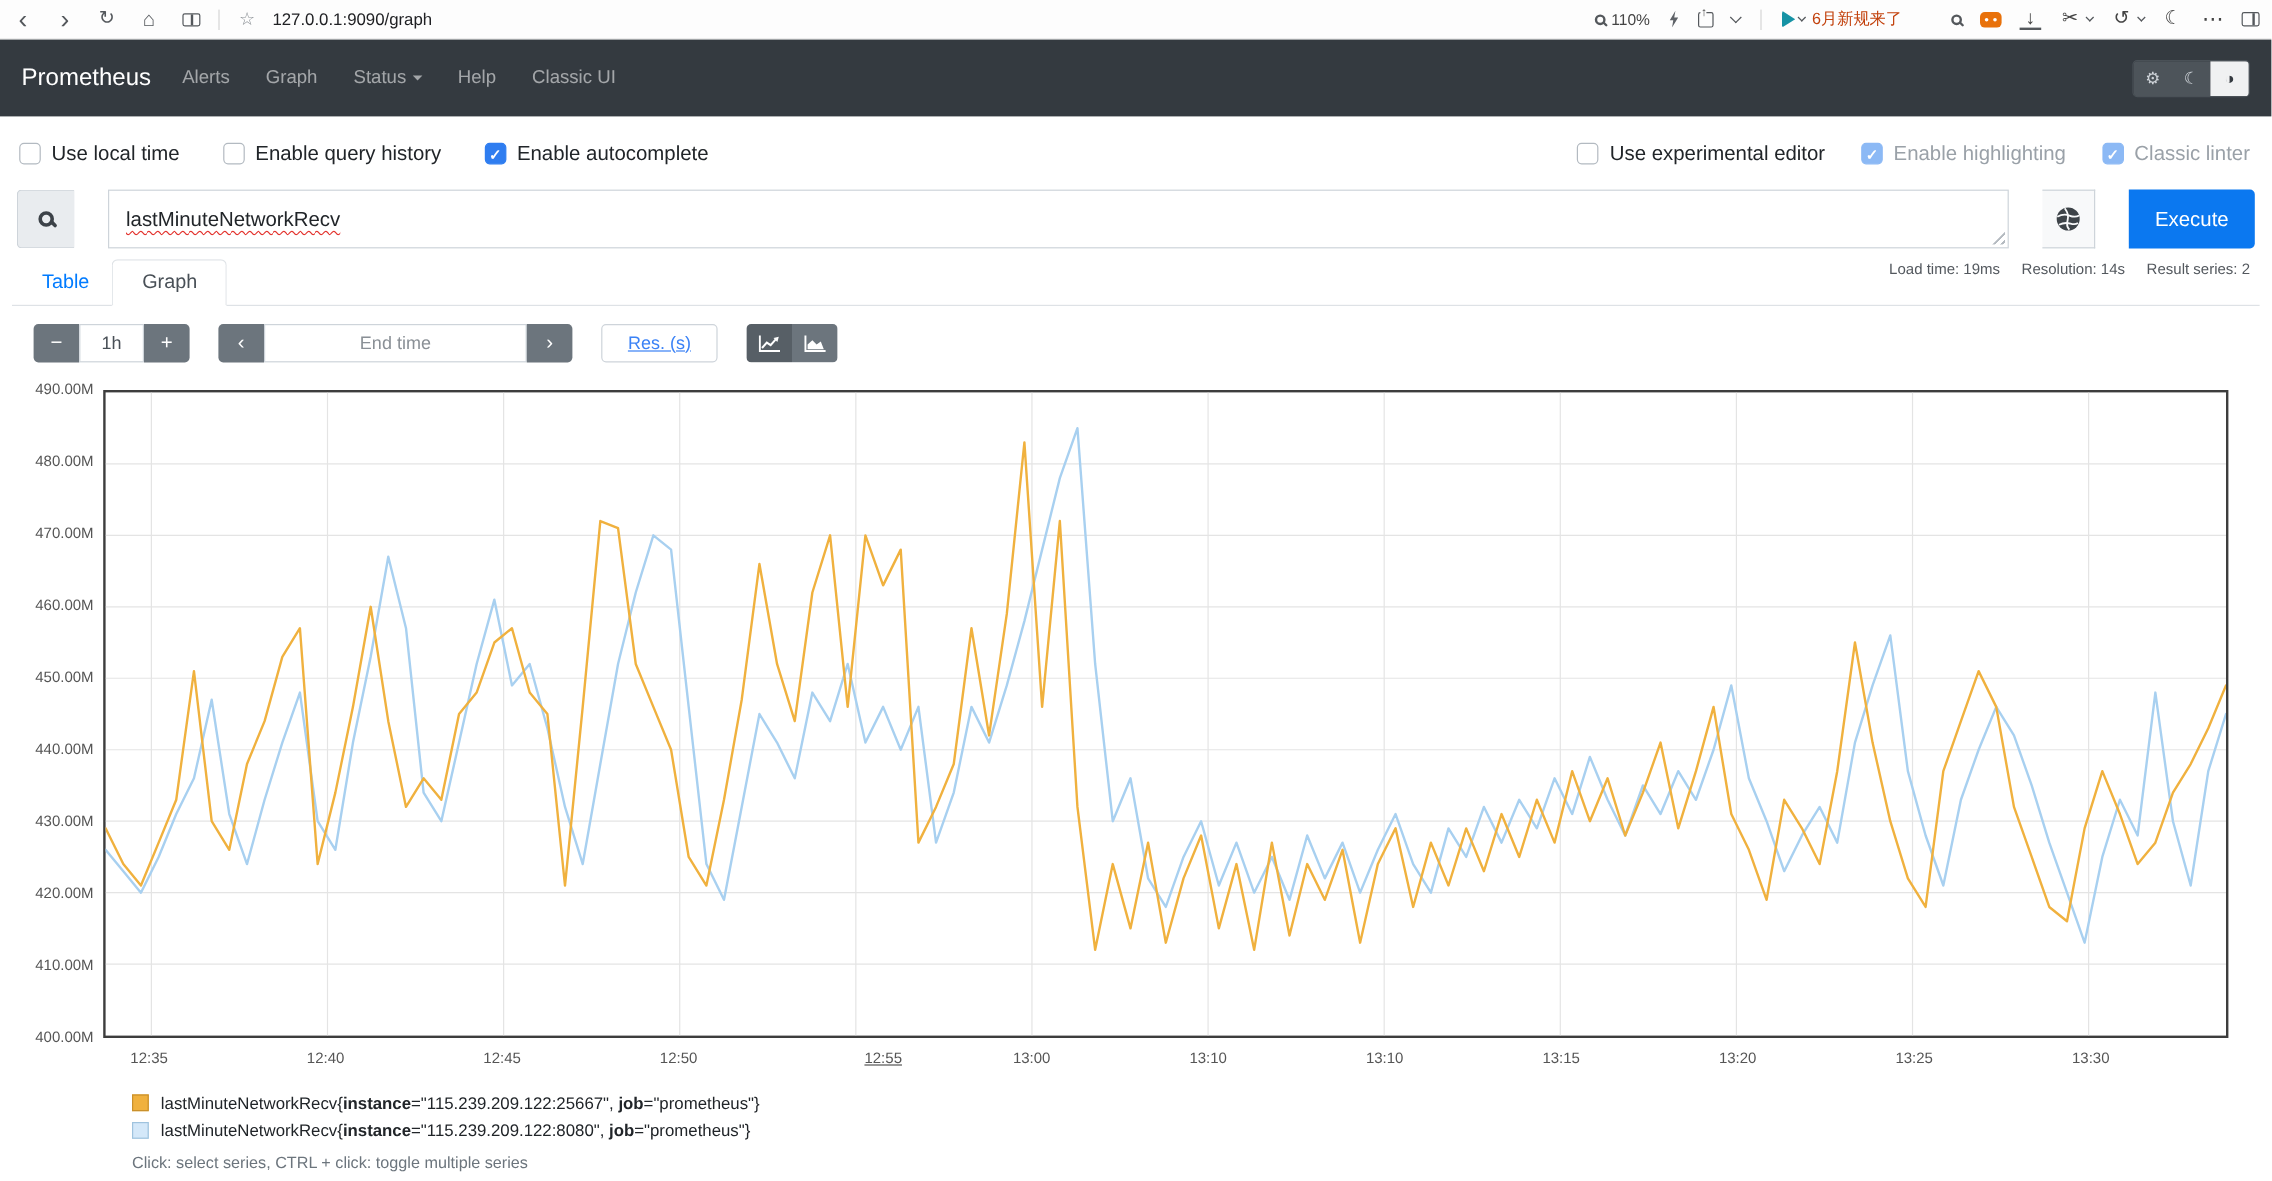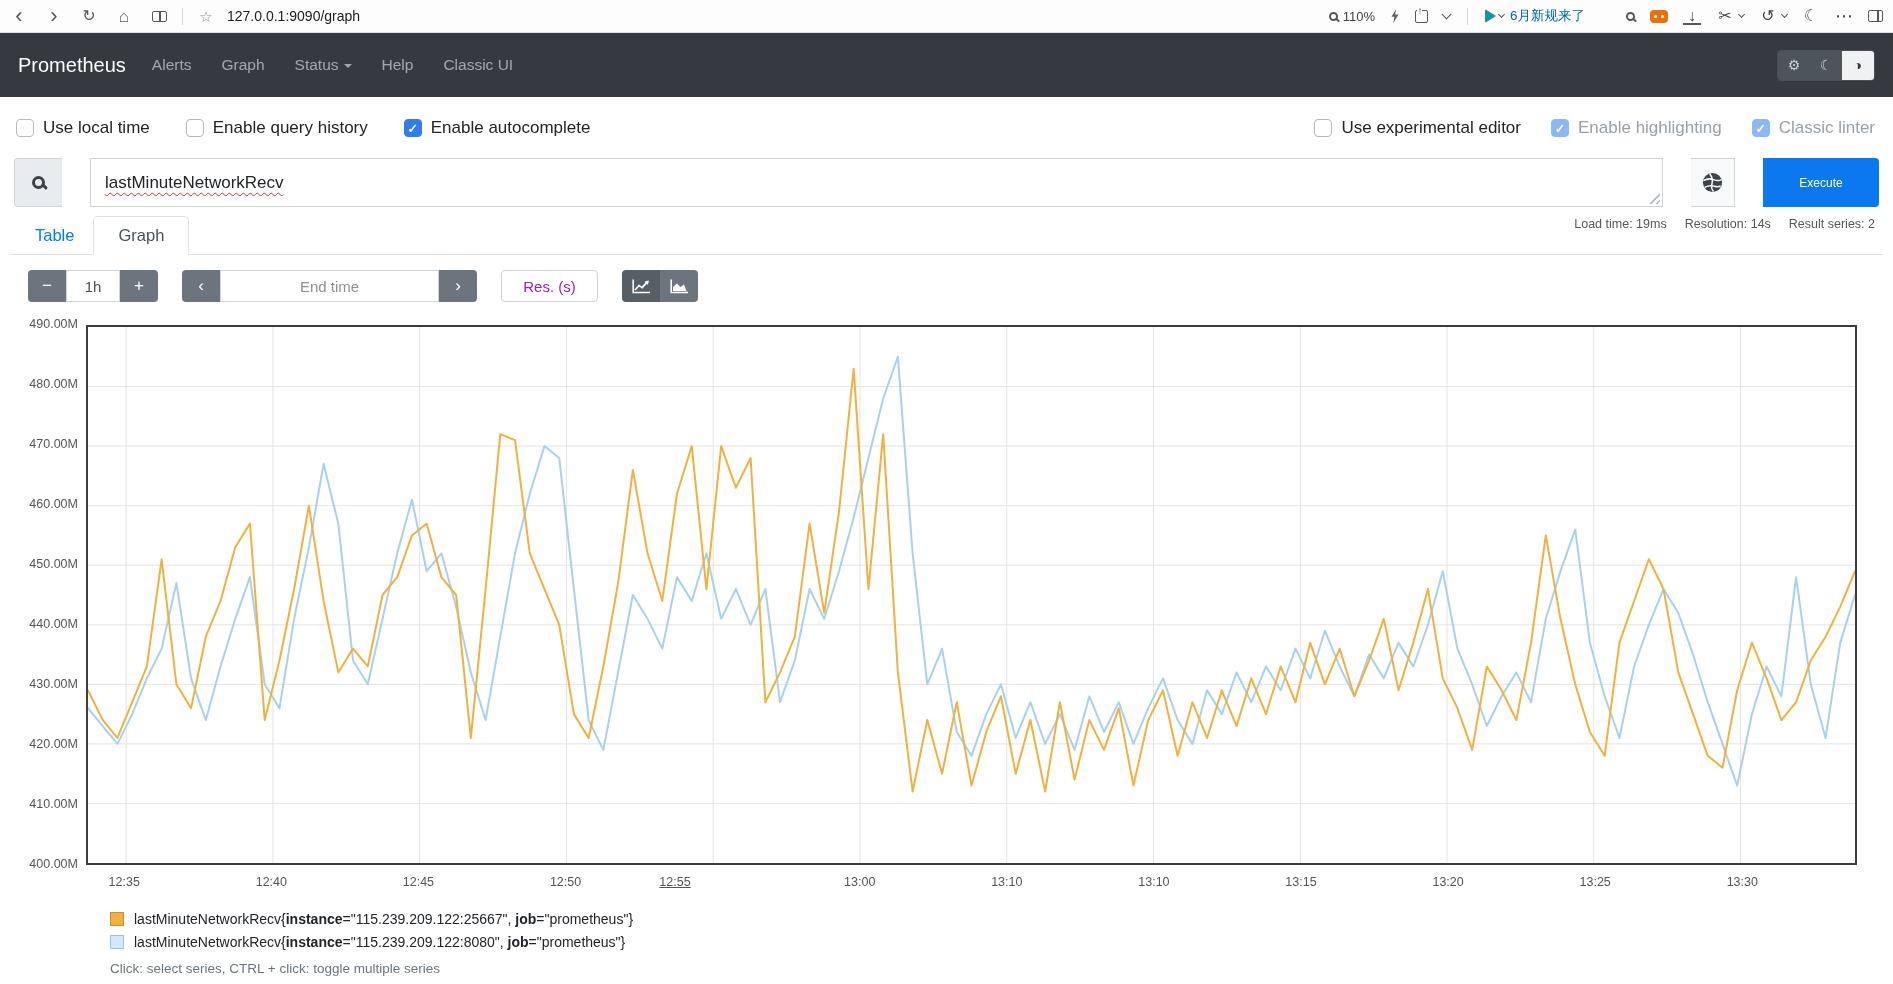--- a/index.html
+++ b/index.html
@@ -23,21 +23,21 @@
   .zoomtxt { margin-left:5px; }
   .bolt { width:10px; height:14px; background:#5f6368;
     clip-path:polygon(62% 0,15% 56%,44% 56%,34% 100%,85% 40%,52% 40%); }
   .share-ic { width:13px; height:13px; border:1.6px solid #54585c; border-radius:2px; position:relative; }
   .share-ic::after { content:"↑"; position:absolute; left:1.5px; top:-6px; font-size:10px; background:#fdfdfd; }
   .chev { width:7px; height:7px; border-right:1.6px solid #54585c; border-bottom:1.6px solid #54585c;
     transform:rotate(45deg); display:inline-block; margin-top:-3px; }
   .chev.small { width:5px; height:5px; margin-left:3px; }
   .bing-tri { width:0; height:0; border-left:11px solid #1693a5; border-top:7px solid transparent;
     border-bottom:7px solid transparent; border-radius:2px; display:inline-block; }
-  .bing-label { color:#0369a1; font-size:13.5px; margin-left:6px; }
+  .bing-label { color:#c2410c; font-size:13.5px; margin-left:6px; }
   .pad-ic { width:18px; height:13px; background:#e8710a; border-radius:4px; position:relative; }
   .pad-ic::before, .pad-ic::after { content:""; position:absolute; top:5px; width:3px; height:3px;
     border-radius:50%; background:#fff; }
   .pad-ic::before { left:4px; } .pad-ic::after { right:4px; }
   .dl { position:relative; }
   .dl::after { content:""; position:absolute; left:0; right:0; bottom:-1px; height:1.6px; background:#54585c; }
   .panel-ic { width:15px; height:12px; border:1.6px solid #54585c; border-radius:2px; position:relative; }
   .panel-ic::after { content:""; position:absolute; right:3px; top:0; bottom:0; width:1.6px; background:#54585c; }
 
   
@@ -72,22 +72,22 @@
   .q-mag::after { content:""; position:absolute; width:7px; height:3px; background:#3c4248;
     right:-6px; bottom:-2px; transform:rotate(45deg); border-radius:1.5px; }
   .q-input { flex:1; border:1px solid #ced4da; background:#fff; display:flex; align-items:center;
     padding:0 14px; font-size:17px; color:#212529; position:relative; cursor:text; }
   .q-text { text-decoration: underline wavy #e3342f; text-decoration-thickness:1px; text-underline-offset:4px; }
   .q-input::after { content:""; position:absolute; right:2px; bottom:2px; width:11px; height:11px;
     background:repeating-linear-gradient(135deg, transparent 0 3px, #b4bac0 3px 4.6px);
     clip-path:polygon(100% 0, 100% 100%, 0 100%); }
   .globe-btn { width:44px; border:1px solid #ced4da; border-left:0; background:#f8f9fa;
     display:flex; align-items:center; justify-content:center; cursor:pointer; }
-  .exec-btn { width:116px; background:#0b78f0; color:#fff; border:0; border-radius:0 4px 4px 0;
-    font-size:12px; font-family:inherit; cursor:pointer; }
+  .exec-btn { width:105px; background:#0b78f0; color:#fff; border:0; border-radius:0 4px 4px 0;
+    font-size:17px; font-family:inherit; cursor:pointer; }
 
   
   .panel-head { position:relative; margin:5px 10px 0 10px; border-bottom:1px solid #dee2e6;
     height:43px; display:flex; align-items:flex-end; padding-left:6px; }
   .tab { font-size:16.5px; padding:9px 19px; cursor:pointer; }
   .tab-table { color:#007bff; }
   .tab-graph { color:#495057; background:#fff; border:1px solid #dee2e6; border-bottom:1px solid #fff;
     border-radius:5px 5px 0 0; margin-bottom:-1px; padding:9px 24px; }
   .stats { position:absolute; right:8px; top:5px; display:flex; gap:18px; font-size:12.5px; color:#53585e; }
 
@@ -96,21 +96,21 @@
   .grp { display:flex; }
   .cbtn { min-width:38px; background:#6c757d; color:#fff; display:flex; align-items:center;
     justify-content:center; font-size:17px; cursor:pointer; user-select:none; }
   .cbtn.first { border-radius:4px 0 0 4px; }
   .cbtn.last { border-radius:0 4px 4px 0; }
   .cinput { background:#fff; border:1px solid #ced4da; display:flex; align-items:center;
     justify-content:center; font-size:15px; color:#495057; }
   .cinput.ph { color:#8a9096; }
   .w-dur { width:54px; } .w-end { width:219px; } 
   .res-input { width:97px; border:1px solid #ced4da; border-radius:4px; background:#fff;
-    display:flex; align-items:center; justify-content:center; font-size:15px; color:#a21caf; }
+    display:flex; align-items:center; justify-content:center; font-size:15px; color:#3b82f6;text-decoration:underline; }
   .tgl-grp { display:flex; border-radius:4px; overflow:hidden; }
   .tgl { width:38px; display:flex; align-items:center; justify-content:center; cursor:pointer; }
   .tgl.active { background:#575f66; }
   .tgl.inactive { background:#6c757d; }
 
   
   .chart-area { position:relative; height:588px; margin-top:15px; }
   .plot { position:absolute; left:86px; top:8px; width:1771px; height:540px;
     border:2px solid #3d3d3d; background:#fff; cursor:crosshair; }
   .plot svg { display:block; width:100%; height:100%; }
@@ -312,21 +312,21 @@
         <line x1="1656.267441860465" x2="1656.267441860465" y1="0" y2="540" class="grid"></line>
         <polyline points="0.0,384.0 14.8,402.0 29.5,420.0 44.3,390.0 59.0,354.0 73.8,324.0 88.6,258.0 103.3,354.0 118.1,396.0 132.8,342.0 147.6,294.0 162.3,252.0 177.1,360.0 191.9,384.0 206.6,294.0 221.4,222.0 236.1,138.0 250.9,198.0 265.6,336.0 280.4,360.0 295.2,294.0 309.9,228.0 324.7,174.0 339.4,246.0 354.2,228.0 369.0,282.0 383.7,348.0 398.5,396.0 413.2,312.0 428.0,228.0 442.8,168.0 457.5,120.0 472.3,132.0 487.0,264.0 501.8,396.0 516.5,426.0 531.3,348.0 546.1,270.0 560.8,294.0 575.6,324.0 590.3,252.0 605.1,276.0 619.8,228.0 634.6,294.0 649.4,264.0 664.1,300.0 678.9,264.0 693.6,378.0 708.4,336.0 723.2,264.0 737.9,294.0 752.7,246.0 767.4,192.0 782.2,132.0 797.0,72.0 811.7,30.0 826.5,228.0 841.2,360.0 856.0,324.0 870.7,408.0 885.5,432.0 900.3,390.0 915.0,360.0 929.8,414.0 944.5,378.0 959.3,420.0 974.1,390.0 988.8,426.0 1003.6,372.0 1018.3,408.0 1033.1,378.0 1047.8,420.0 1062.6,384.0 1077.4,354.0 1092.1,396.0 1106.9,420.0 1121.6,366.0 1136.4,390.0 1151.2,348.0 1165.9,378.0 1180.7,342.0 1195.4,366.0 1210.2,324.0 1224.9,354.0 1239.7,306.0 1254.5,342.0 1269.2,372.0 1284.0,330.0 1298.7,354.0 1313.5,318.0 1328.3,342.0 1343.0,300.0 1357.8,246.0 1372.5,324.0 1387.3,360.0 1402.0,402.0 1416.8,372.0 1431.6,348.0 1446.3,378.0 1461.1,294.0 1475.8,246.0 1490.6,204.0 1505.3,318.0 1520.1,372.0 1534.9,414.0 1549.6,342.0 1564.4,300.0 1579.1,264.0 1593.9,288.0 1608.7,330.0 1623.4,378.0 1638.2,420.0 1652.9,462.0 1667.7,390.0 1682.4,342.0 1697.2,372.0 1712.0,252.0 1726.7,360.0 1741.5,414.0 1756.2,318.0 1771.0,270.0" fill="none" stroke="#a8d0f0" stroke-width="2" stroke-linejoin="round" stroke-linecap="round"></polyline>
         <polyline points="0.0,366.0 14.8,396.0 29.5,414.0 44.3,378.0 59.0,342.0 73.8,234.0 88.6,360.0 103.3,384.0 118.1,312.0 132.8,276.0 147.6,222.0 162.3,198.0 177.1,396.0 191.9,336.0 206.6,264.0 221.4,180.0 236.1,276.0 250.9,348.0 265.6,324.0 280.4,342.0 295.2,270.0 309.9,252.0 324.7,210.0 339.4,198.0 354.2,252.0 369.0,270.0 383.7,414.0 398.5,264.0 413.2,108.0 428.0,114.0 442.8,228.0 457.5,264.0 472.3,300.0 487.0,390.0 501.8,414.0 516.5,342.0 531.3,258.0 546.1,144.0 560.8,228.0 575.6,276.0 590.3,168.0 605.1,120.0 619.8,264.0 634.6,120.0 649.4,162.0 664.1,132.0 678.9,378.0 693.6,348.0 708.4,312.0 723.2,198.0 737.9,288.0 752.7,186.0 767.4,42.0 782.2,264.0 797.0,108.0 811.7,348.0 826.5,468.0 841.2,396.0 856.0,450.0 870.7,378.0 885.5,462.0 900.3,408.0 915.0,372.0 929.8,450.0 944.5,396.0 959.3,468.0 974.1,378.0 988.8,456.0 1003.6,396.0 1018.3,426.0 1033.1,384.0 1047.8,462.0 1062.6,396.0 1077.4,366.0 1092.1,432.0 1106.9,378.0 1121.6,414.0 1136.4,366.0 1151.2,402.0 1165.9,354.0 1180.7,390.0 1195.4,342.0 1210.2,378.0 1224.9,318.0 1239.7,360.0 1254.5,324.0 1269.2,372.0 1284.0,336.0 1298.7,294.0 1313.5,366.0 1328.3,318.0 1343.0,264.0 1357.8,354.0 1372.5,384.0 1387.3,426.0 1402.0,342.0 1416.8,366.0 1431.6,396.0 1446.3,318.0 1461.1,210.0 1475.8,294.0 1490.6,360.0 1505.3,408.0 1520.1,432.0 1534.9,318.0 1549.6,276.0 1564.4,234.0 1579.1,264.0 1593.9,348.0 1608.7,390.0 1623.4,432.0 1638.2,444.0 1652.9,366.0 1667.7,318.0 1682.4,354.0 1697.2,396.0 1712.0,378.0 1726.7,336.0 1741.5,312.0 1756.2,282.0 1771.0,246.0" fill="none" stroke="#f0b13e" stroke-width="2" stroke-linejoin="round" stroke-linecap="round"></polyline>
       </svg>
   </div>
   <div class="x-labels" id="x-labels">
       <span style="left: 38.2442px;">12:35</span>
       <span style="left: 185.337px;">12:40</span>
       <span style="left: 332.43px;">12:45</span>
       <span style="left: 479.523px;">12:50</span>
-      <span style="left: 589px; text-decoration: underline;">12:55</span>
+      <span style="left: 650px; text-decoration: underline;">12:55</span>
       <span style="left: 773.709px;">13:00</span>
       <span style="left: 920.802px;">13:10</span>
       <span style="left: 1067.9px;">13:10</span>
       <span style="left: 1214.99px;">13:15</span>
       <span style="left: 1362.08px;">13:20</span>
       <span style="left: 1509.17px;">13:25</span>
       <span style="left: 1656.27px;">13:30</span>
     </div>
 </div>
 

